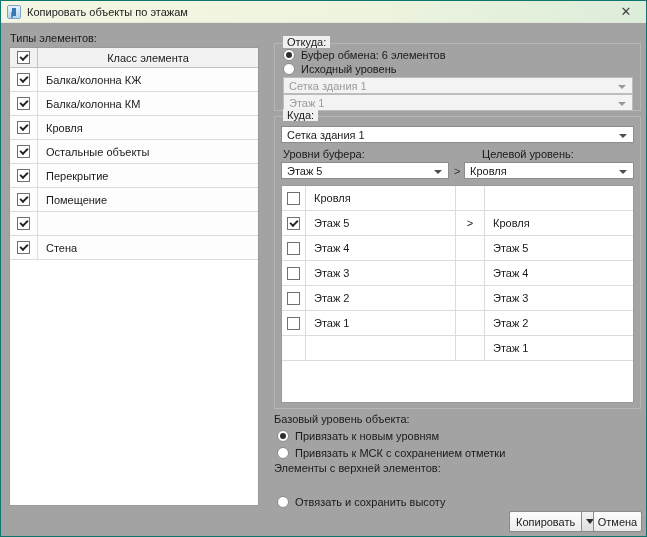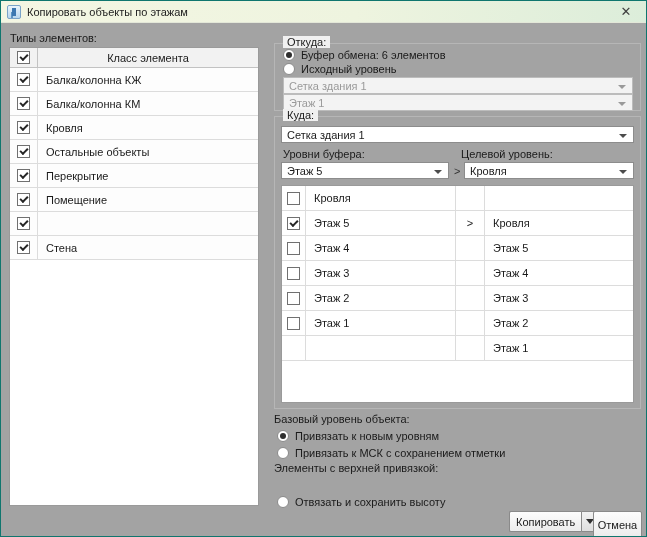--- a/index.html
+++ b/index.html
@@ -87,21 +87,21 @@
   }
   .map-row { display:flex; height:25px; border-bottom:1px solid #dcdcdc; }
   .map-row .c1 { width:24px; border-right:1px solid #dcdcdc; display:flex; align-items:center; justify-content:center; }
   .map-row .c2 { width:150px; border-right:1px solid #dcdcdc; display:flex; align-items:center; padding-left:8px; }
   .map-row .c3 { width:29px; border-right:1px solid #dcdcdc; display:flex; align-items:center; justify-content:center; }
   .map-row .c4 { flex:1; display:flex; align-items:center; padding-left:8px; }
   .inline-label { position:absolute; white-space:nowrap; }
   .gt-sign { position:absolute; font-size:11px; color:#333; }
   
   .btn {
-    position:absolute; height:27px; background:linear-gradient(180deg,#fdfdfd,#ececec);
+    position:absolute; height:21px; background:linear-gradient(180deg,#fdfdfd,#ececec);
     border:1px solid #8a8a8a; border-radius:2px;
     display:flex; align-items:center; justify-content:center; color:#1a1a1a;
   }
   .split-btn { position:absolute; height:21px; display:flex; }
   .split-btn .main {
     height:21px; background:linear-gradient(180deg,#fdfdfd,#ececec);
     border:1px solid #8a8a8a; border-right:none; border-radius:2px 0 0 2px;
     display:flex; align-items:center; justify-content:center; padding:5px 6px;
   }
   .split-btn .drop {
@@ -205,21 +205,21 @@
 
   <div class="groupbox" style="left:273px; top:115px; width:367px; height:293px;">
     <span class="legend">Куда:</span>
 
     <div class="combo" style="left:6px; top:9px; width:353px;">
       <span>Сетка здания 1</span>
       <span class="arrow"></span>
     </div>
 
     <span class="inline-label" style="left:8px; top:31px;">Уровни буфера:</span>
-    <span class="inline-label" style="left:186px; top:31px;">Целевой уровень:</span>
+    <span class="inline-label" style="left:207px; top:31px;">Целевой уровень:</span>
 
     <div class="combo" style="left:6px; top:45px; width:168px;">
       <span>Этаж 5</span>
       <span class="arrow"></span>
     </div>
     <span class="gt-sign" style="left:179px; top:48px;">&gt;</span>
     <div class="combo" style="left:189px; top:45px; width:170px;">
       <span>Кровля</span>
       <span class="arrow"></span>
     </div>
@@ -285,21 +285,21 @@
   <span class="inline-label" style="left:273px; top:412px;">Базовый уровень объекта:</span>
   <div class="radio-row" style="left:276px; top:428px;">
     <span class="radio checked"></span>
     <span>Привязать к новым уровням</span>
   </div>
   <div class="radio-row" style="left:276px; top:445px;">
     <span class="radio"></span>
     <span>Привязать к МСК с сохранением отметки</span>
   </div>
 
-  <span class="inline-label" style="left:273px; top:461px;">Элементы с верхней привязкой:</span>
+  <span class="inline-label" style="left:273px; top:461px;">Элементы с верхней элементов:</span>
   <div class="radio-row" style="left:276px; top:494px;">
     <span class="radio"></span>
     <span>Отвязать и сохранить высоту</span>
   </div>
 
   <div class="split-btn" style="left:508px; top:510px;">
     <div class="main">Копировать</div>
     <div class="drop">
         <span class="tri"></span>
       </div>

